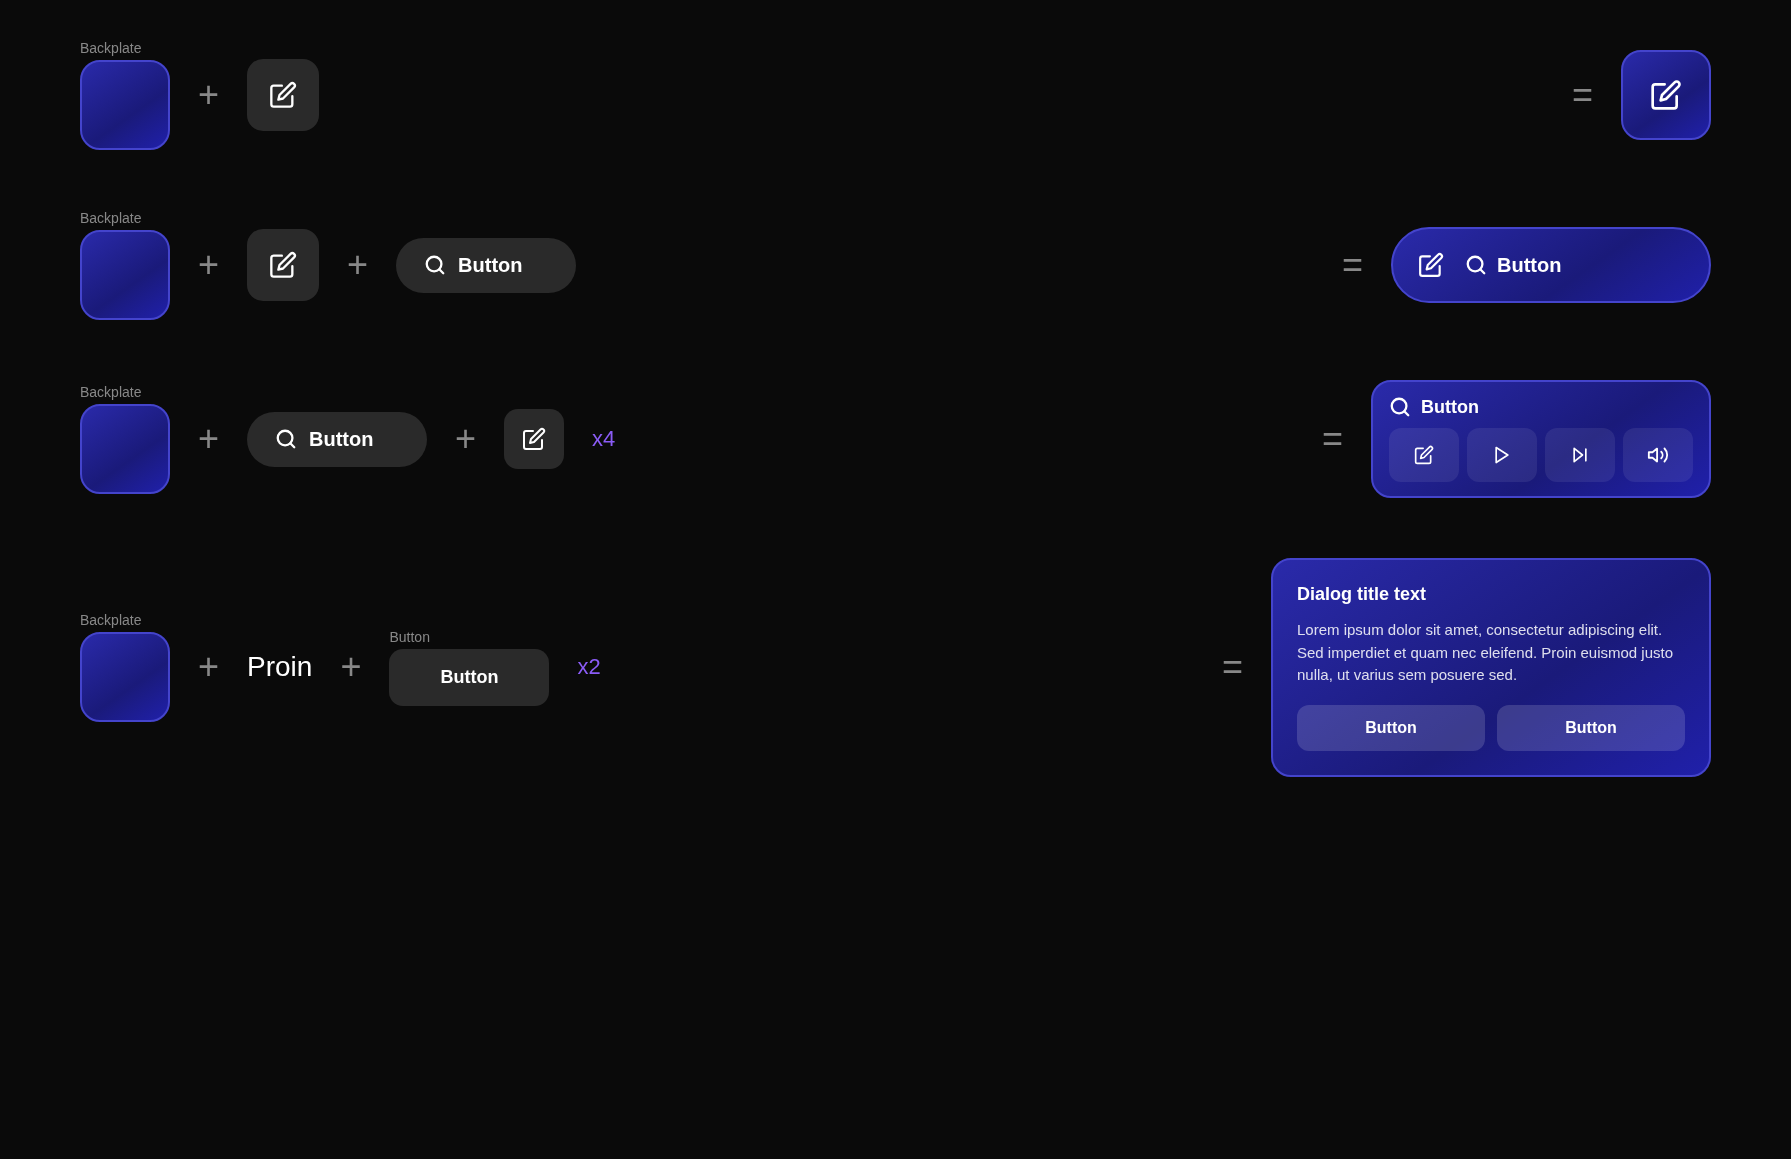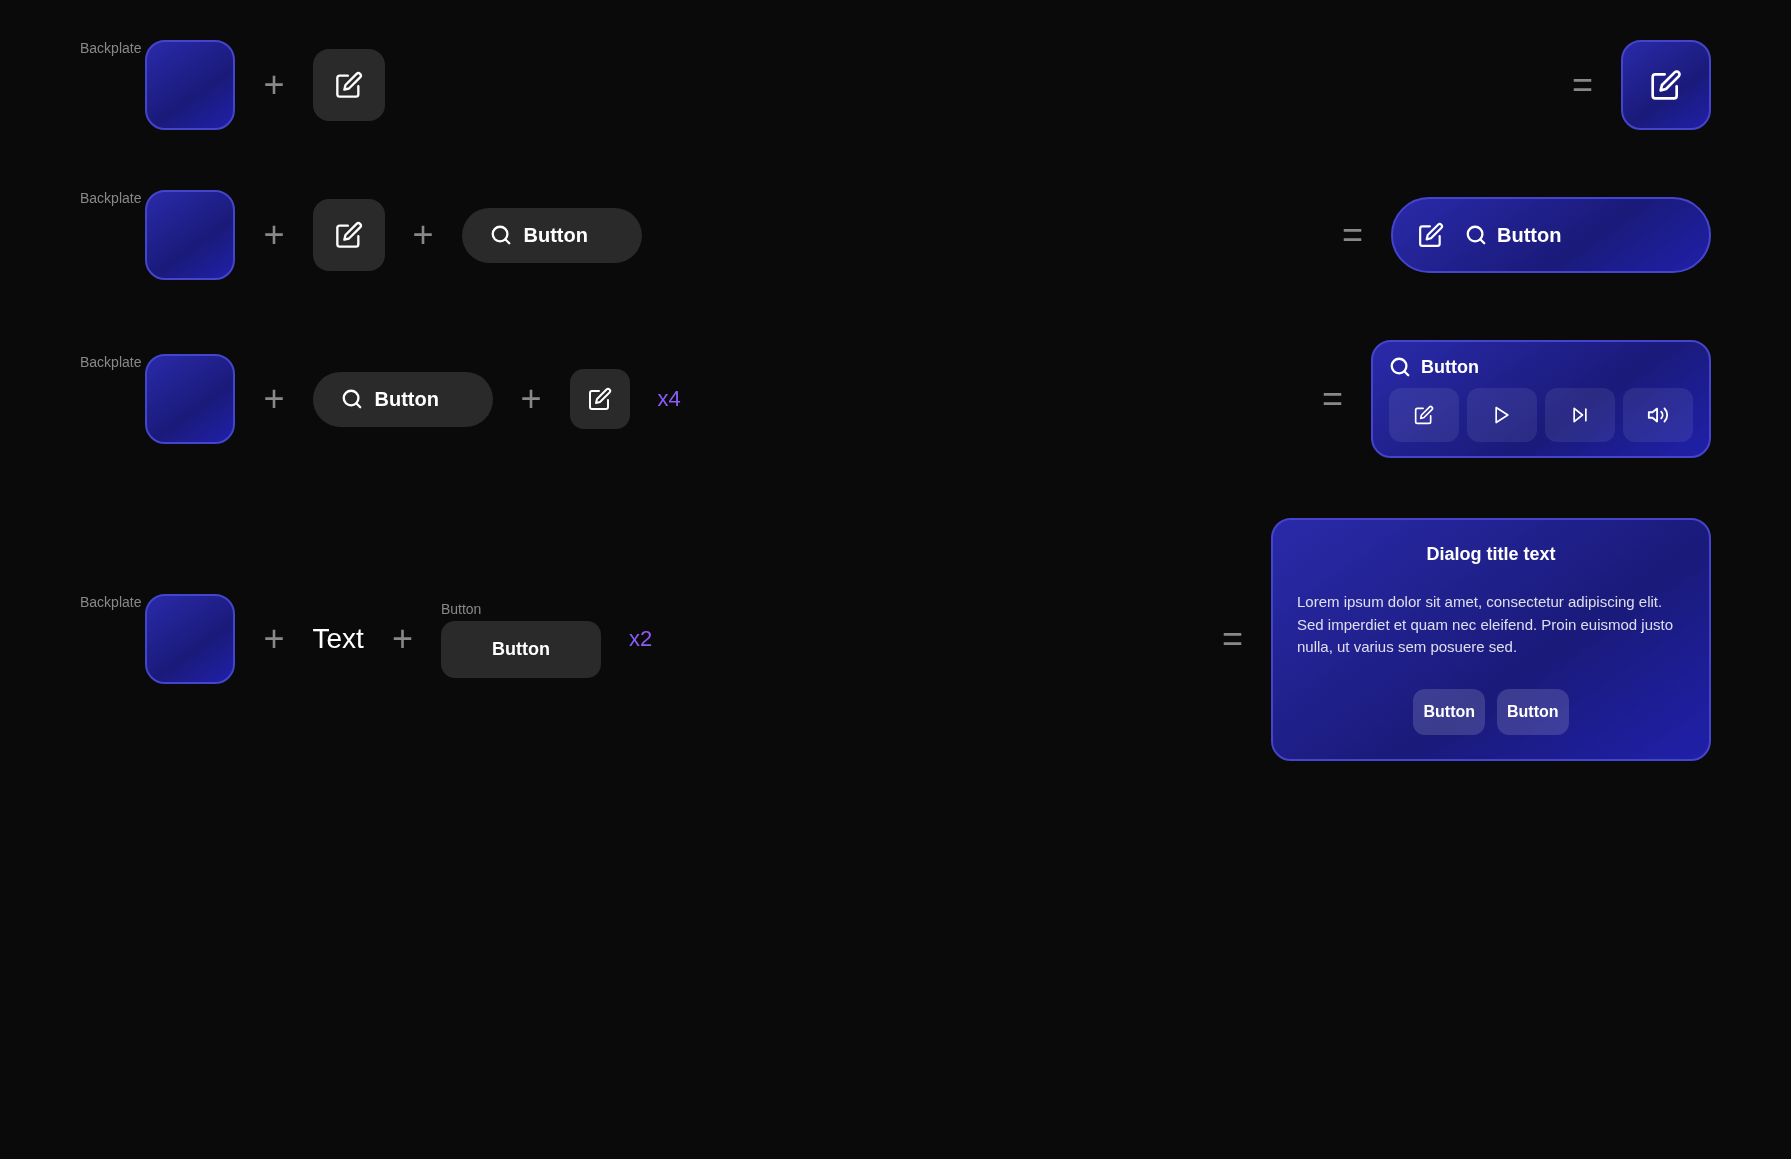--- a/index.html
+++ b/index.html
@@ -35,21 +35,21 @@
 
     .multiplier {
       font-size: 22px;
       color: #8b5cf6;
       font-weight: 500;
     }
 
     
     .backplate-group {
       display: flex;
-      flex-direction: row;
+      flex-direction: column;
       align-items: flex-start;
       gap: 4px;
     }
 
     .backplate-label {
       font-size: 14px;
       color: #888;
     }
 
     
@@ -193,22 +193,21 @@
     
     .result-4 {
       background: linear-gradient(145deg, #2a2aaa 0%, #1a1a7a 60%, #2020aa 100%);
       border: 2px solid #4444cc;
       border-radius: 20px;
       padding: 24px;
       min-width: 380px;
       max-width: 440px;
       display: flex;
       flex-direction: column;
-      gap: 26px;
-      align-items: center;
+      gap: 14px;
     }
 
     .result-4 .dialog-title {
       font-size: 18px;
       font-weight: 700;
       color: #fff;
     }
 
     .result-4 .dialog-body {
       font-size: 15px;
@@ -427,21 +426,21 @@
     </div>
   </div>
 
   <div class="construction-row">
     <div class="left-side">
       <div class="backplate-group">
         <span class="backplate-label">Backplate</span>
         <div class="backplate"></div>
       </div>
       <span class="operator">+</span>
-      <span class="text-element">Text</span>
+      <span class="text-element">Proin</span>
       <span class="operator">+</span>
       <div class="button-group">
         <span class="button-label">Button</span>
         <button class="dark-button">Button</button>
       </div>
       <span class="multiplier">x2</span>
     </div>
     <div class="right-side">
       <span class="equals">=</span>
       <div class="result-4">

